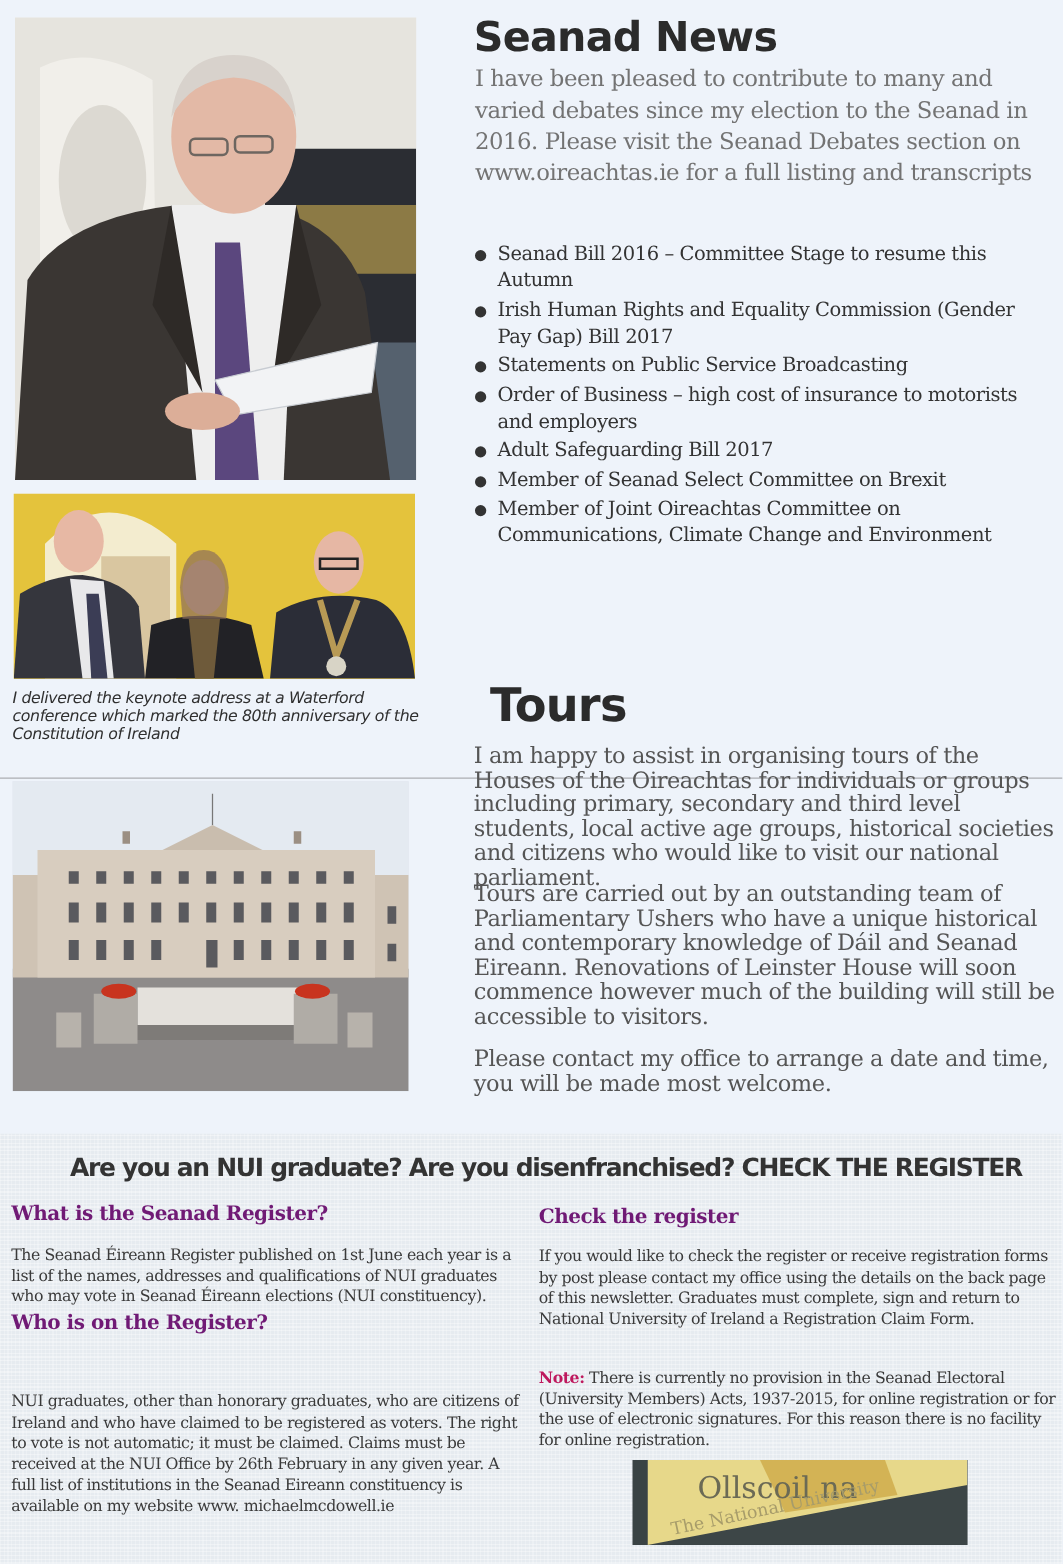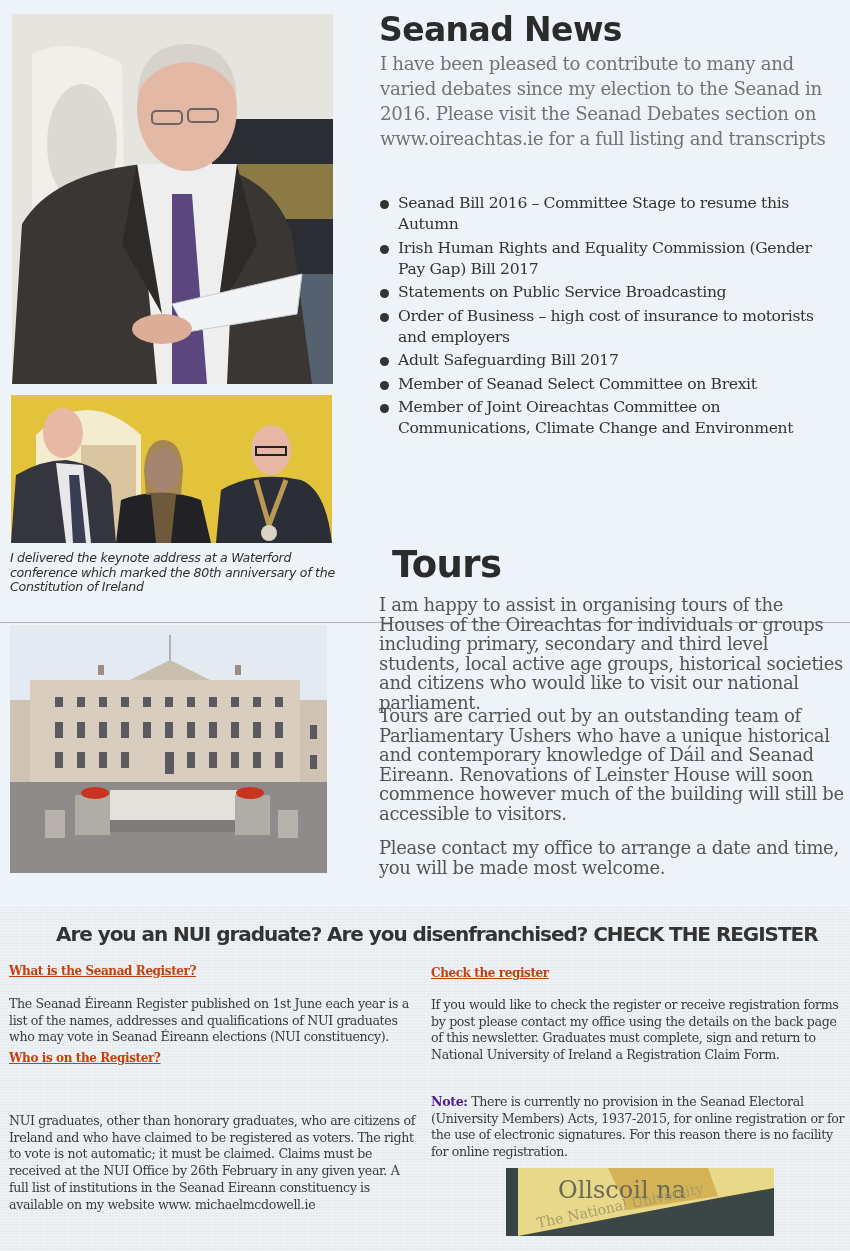--- a/index.html
+++ b/index.html
@@ -64,33 +64,33 @@
       repeating-linear-gradient(0deg, rgba(255,255,255,0.35) 0 1px, transparent 1px 3px),
       repeating-linear-gradient(90deg, rgba(255,255,255,0.25) 0 1px, transparent 1px 3px);
   }
   #band-headline {
     left: 9px; top: 921px; width: 840px; white-space: nowrap;
     font-family: "DejaVu Sans", sans-serif; font-weight: bold;
     font-size: 20px; line-height: 26px; color: #333; letter-spacing: -1.05px; margin-left: 47px;
   }
   .h3 {
     font-family: "DejaVu Serif", serif; font-weight: bold;
-    font-size: 12px; line-height: 20px; color: #c2410c; letter-spacing: -0.4px; text-decoration: underline;
+    font-size: 16px; line-height: 20px; color: #701a75; letter-spacing: -0.4px;
   }
   .bp {
     font-size: 12.6px; line-height: 16.7px; color: #3a3a3a; letter-spacing: -0.35px; margin: 0;
   }
   #h-what { left: 9px; top: 961px; }
   #p-what { left: 9px; top: 996px; width: 410px; }
   #h-who { left: 9px; top: 1048px; }
   #p-who { left: 9px; top: 1113px; width: 410px; }
   #h-check { left: 431px; top: 963px; }
   #p-check { left: 431px; top: 997px; width: 415px; }
   #p-note { left: 431px; top: 1094px; width: 415px; }
-  #p-note b { font-weight: bold; color: #4c1d95; }
+  #p-note b { font-weight: bold; color: #be185d; }
 </style>
 </head>
 <body>
 
 <div class="photo" id="photo-speaker">
   <svg width="321" height="370" viewBox="0 0 321 370">
     <rect width="321" height="370" fill="#e6e4de"></rect>
 
     <path d="M20 40 Q60 20 110 50 L115 330 L20 330 Z" fill="#f1efea"></path>
     <ellipse cx="70" cy="130" rx="35" ry="60" fill="#dcd9d2"></ellipse>

